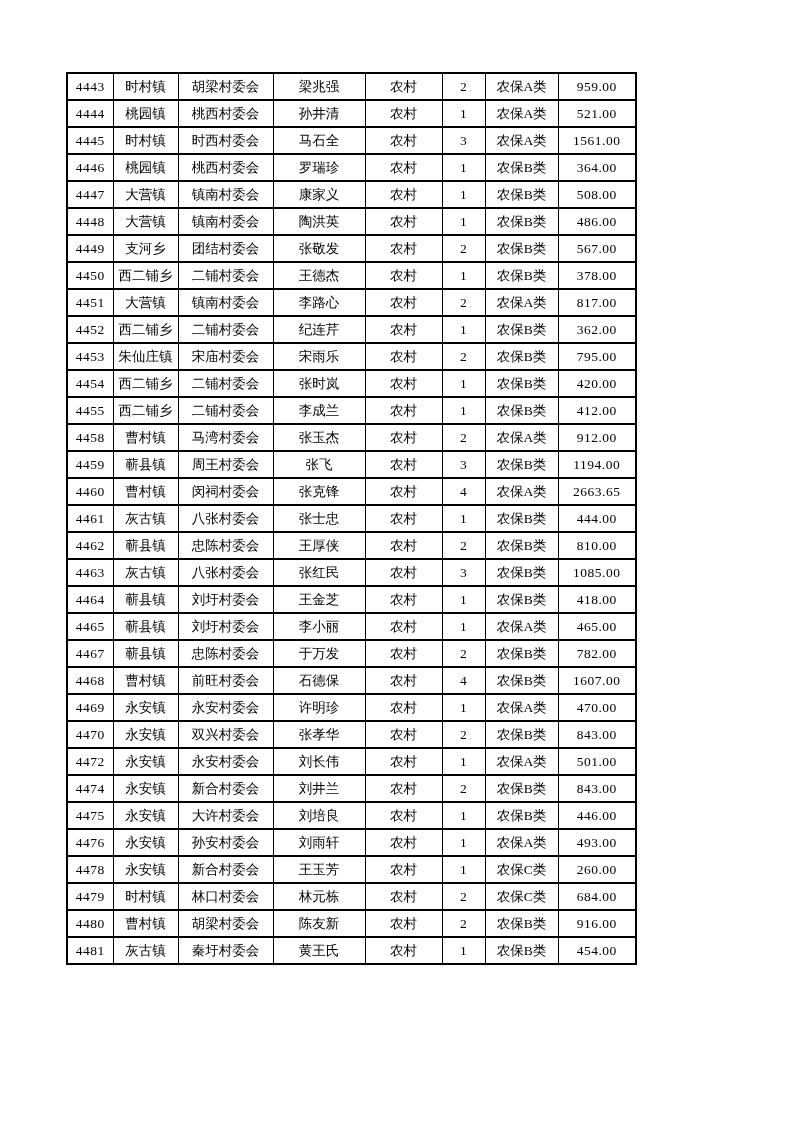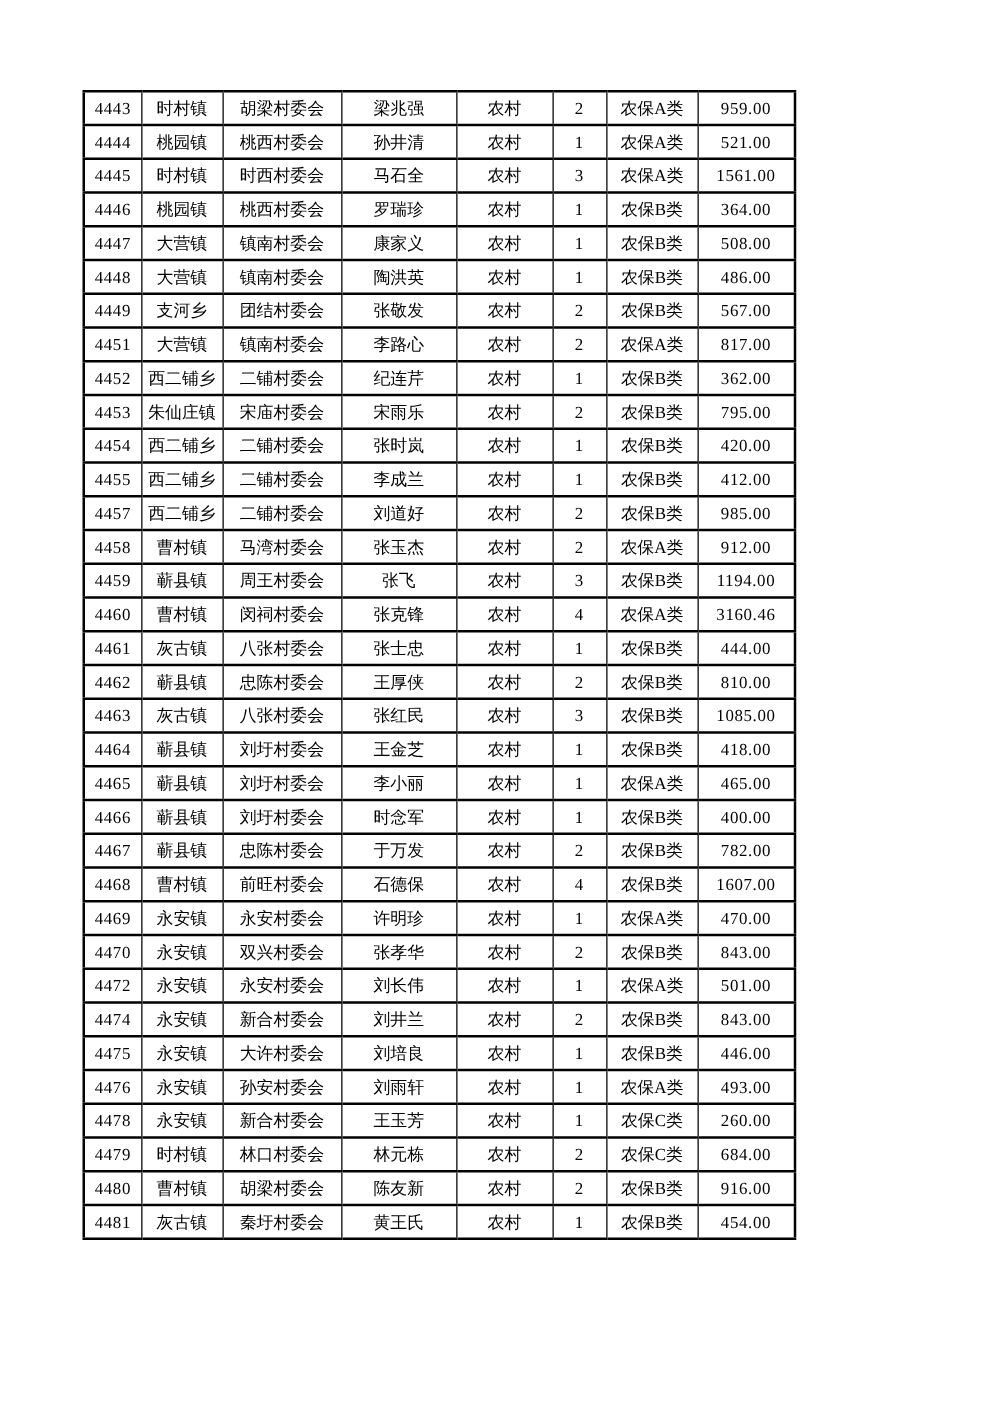--- a/index.html
+++ b/index.html
@@ -129,20 +129,30 @@
           <td class="num">4449</td>
           <td>支河乡</td>
           <td>团结村委会</td>
           <td>张敬发</td>
           <td>农村</td>
           <td class="num">2</td>
           <td>农保B类</td>
           <td class="num">567.00</td>
         </tr>
         <tr>
+          <td class="num">4450</td>
+          <td>西二铺乡</td>
+          <td>二铺村委会</td>
+          <td>王德杰</td>
+          <td>农村</td>
+          <td class="num">1</td>
+          <td>农保B类</td>
+          <td class="num">378.00</td>
+        </tr>
+        <tr>
           <td class="num">4451</td>
           <td>大营镇</td>
           <td>镇南村委会</td>
           <td>李路心</td>
           <td>农村</td>
           <td class="num">2</td>
           <td>农保A类</td>
           <td class="num">817.00</td>
         </tr>
         <tr>
@@ -179,30 +189,20 @@
           <td class="num">4455</td>
           <td>西二铺乡</td>
           <td>二铺村委会</td>
           <td>李成兰</td>
           <td>农村</td>
           <td class="num">1</td>
           <td>农保B类</td>
           <td class="num">412.00</td>
         </tr>
         <tr>
-          <td class="num">4457</td>
-          <td>西二铺乡</td>
-          <td>二铺村委会</td>
-          <td>刘道好</td>
-          <td>农村</td>
-          <td class="num">2</td>
-          <td>农保B类</td>
-          <td class="num">985.00</td>
-        </tr>
-        <tr>
           <td class="num">4458</td>
           <td>曹村镇</td>
           <td>马湾村委会</td>
           <td>张玉杰</td>
           <td>农村</td>
           <td class="num">2</td>
           <td>农保A类</td>
           <td class="num">912.00</td>
         </tr>
         <tr>
@@ -216,21 +216,21 @@
           <td class="num">1194.00</td>
         </tr>
         <tr>
           <td class="num">4460</td>
           <td>曹村镇</td>
           <td>闵祠村委会</td>
           <td>张克锋</td>
           <td>农村</td>
           <td class="num">4</td>
           <td>农保A类</td>
-          <td class="num">3160.46</td>
+          <td class="num">2663.65</td>
         </tr>
         <tr>
           <td class="num">4461</td>
           <td>灰古镇</td>
           <td>八张村委会</td>
           <td>张士忠</td>
           <td>农村</td>
           <td class="num">1</td>
           <td>农保B类</td>
           <td class="num">444.00</td>
@@ -267,30 +267,20 @@
         </tr>
         <tr>
           <td class="num">4465</td>
           <td>蕲县镇</td>
           <td>刘圩村委会</td>
           <td>李小丽</td>
           <td>农村</td>
           <td class="num">1</td>
           <td>农保A类</td>
           <td class="num">465.00</td>
-        </tr>
-        <tr>
-          <td class="num">4466</td>
-          <td>蕲县镇</td>
-          <td>刘圩村委会</td>
-          <td>时念军</td>
-          <td>农村</td>
-          <td class="num">1</td>
-          <td>农保B类</td>
-          <td class="num">400.00</td>
         </tr>
         <tr>
           <td class="num">4467</td>
           <td>蕲县镇</td>
           <td>忠陈村委会</td>
           <td>于万发</td>
           <td>农村</td>
           <td class="num">2</td>
           <td>农保B类</td>
           <td class="num">782.00</td>

